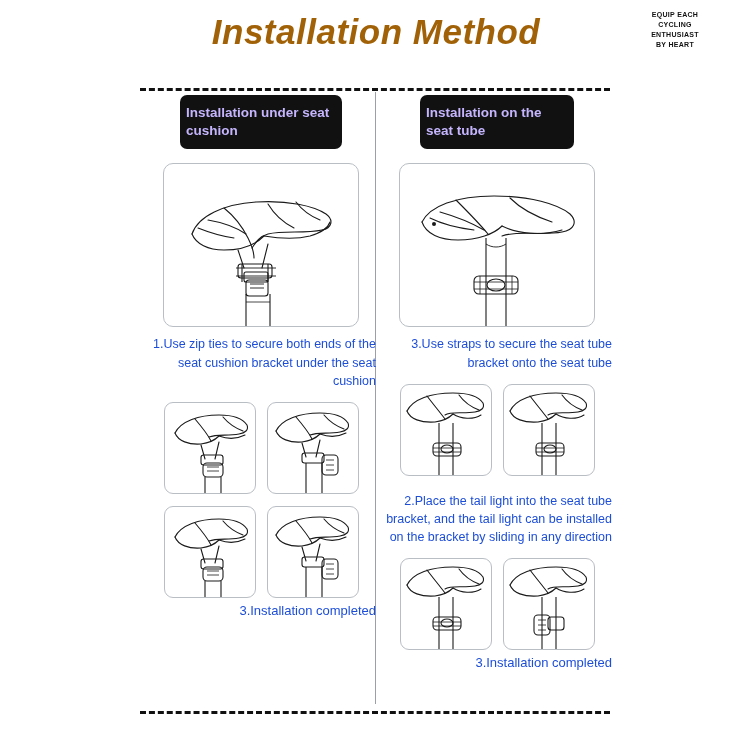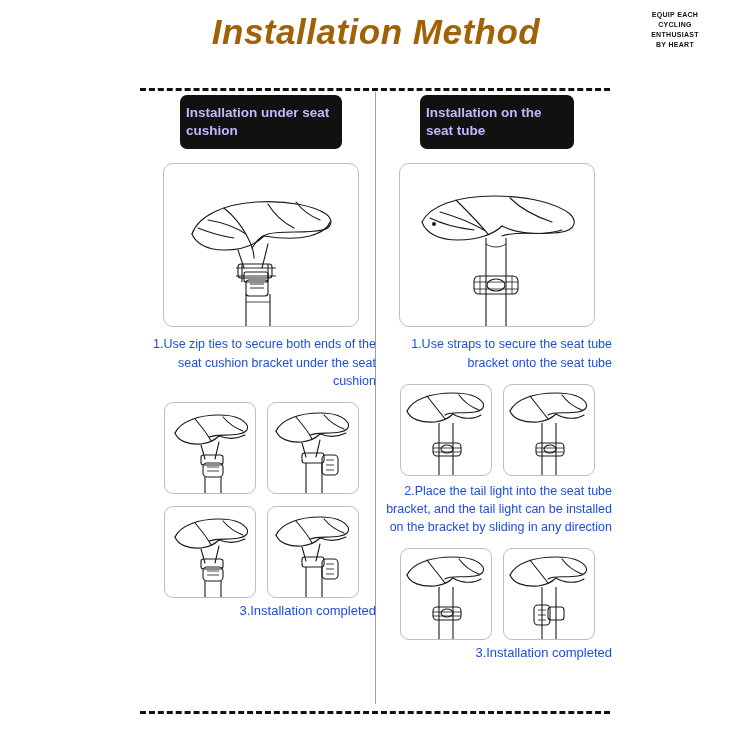--- a/index.html
+++ b/index.html
@@ -117,21 +117,21 @@
     width: 92px;
     height: 92px;
     border: 1.5px solid #b9bec4;
     border-radius: 9px;
     box-sizing: border-box;
     overflow: hidden;
     background: #fff;
   }
   .small-box svg, .big-box svg { display: block; }
 
-  .step2 { margin-top: 6px; }
+  .step2 { margin-top: 16px; }
   .step3-caption { margin-top: 4px; font-size: 13px; }
 </style>
 </head>
 <body>
 
 <div class="header">
   <div class="title">Installation Method</div>
   <div class="brand-tag">
     <div>EQUIP EACH</div>
     <div>CYCLING</div>
@@ -257,21 +257,21 @@
 
       <path d="M86 74 L86 164 M106 74 L106 164"></path>
       <path d="M86 80 C92 84 100 84 106 80" stroke-width="0.9"></path>
 
       <rect x="74" y="112" width="44" height="18" rx="5"></rect>
       <path d="M74 118 L118 118 M74 125 L118 125" stroke-width="0.8"></path>
       <ellipse cx="96" cy="121" rx="9" ry="6"></ellipse>
       <path d="M80 112 L80 130 M112 112 L112 130" stroke-width="0.8"></path>
     </svg>
   </div>
-  <div class="caption">1.Use straps to secure the seat tube bracket onto the seat tube</div>
+  <div class="caption">3.Use straps to secure the seat tube bracket onto the seat tube</div>
 
   <div class="pair">
     <div class="small-box">
       <svg width="92" height="92" viewBox="0 0 92 92" fill="none" stroke="#1a1a1a" stroke-width="1.1">
         <path d="M6 26 C12 14 30 8 52 8 C68 8 78 12 82 18 C84 23 80 26 74 27 C62 29 50 26 44 30" stroke-linecap="round"></path>
         <path d="M6 26 C9 34 20 38 34 37 C42 36 48 33 52 29" stroke-linecap="round"></path>
         <path d="M52 29 C60 34 72 35 80 30" stroke-linecap="round"></path>
         <path d="M26 11 C32 19 38 26 44 34" stroke-linecap="round"></path>
         <path d="M58 10 C63 17 70 22 78 25" stroke-linecap="round"></path>
         <path d="M38 38 L38 92 M52 38 L52 92"></path>

